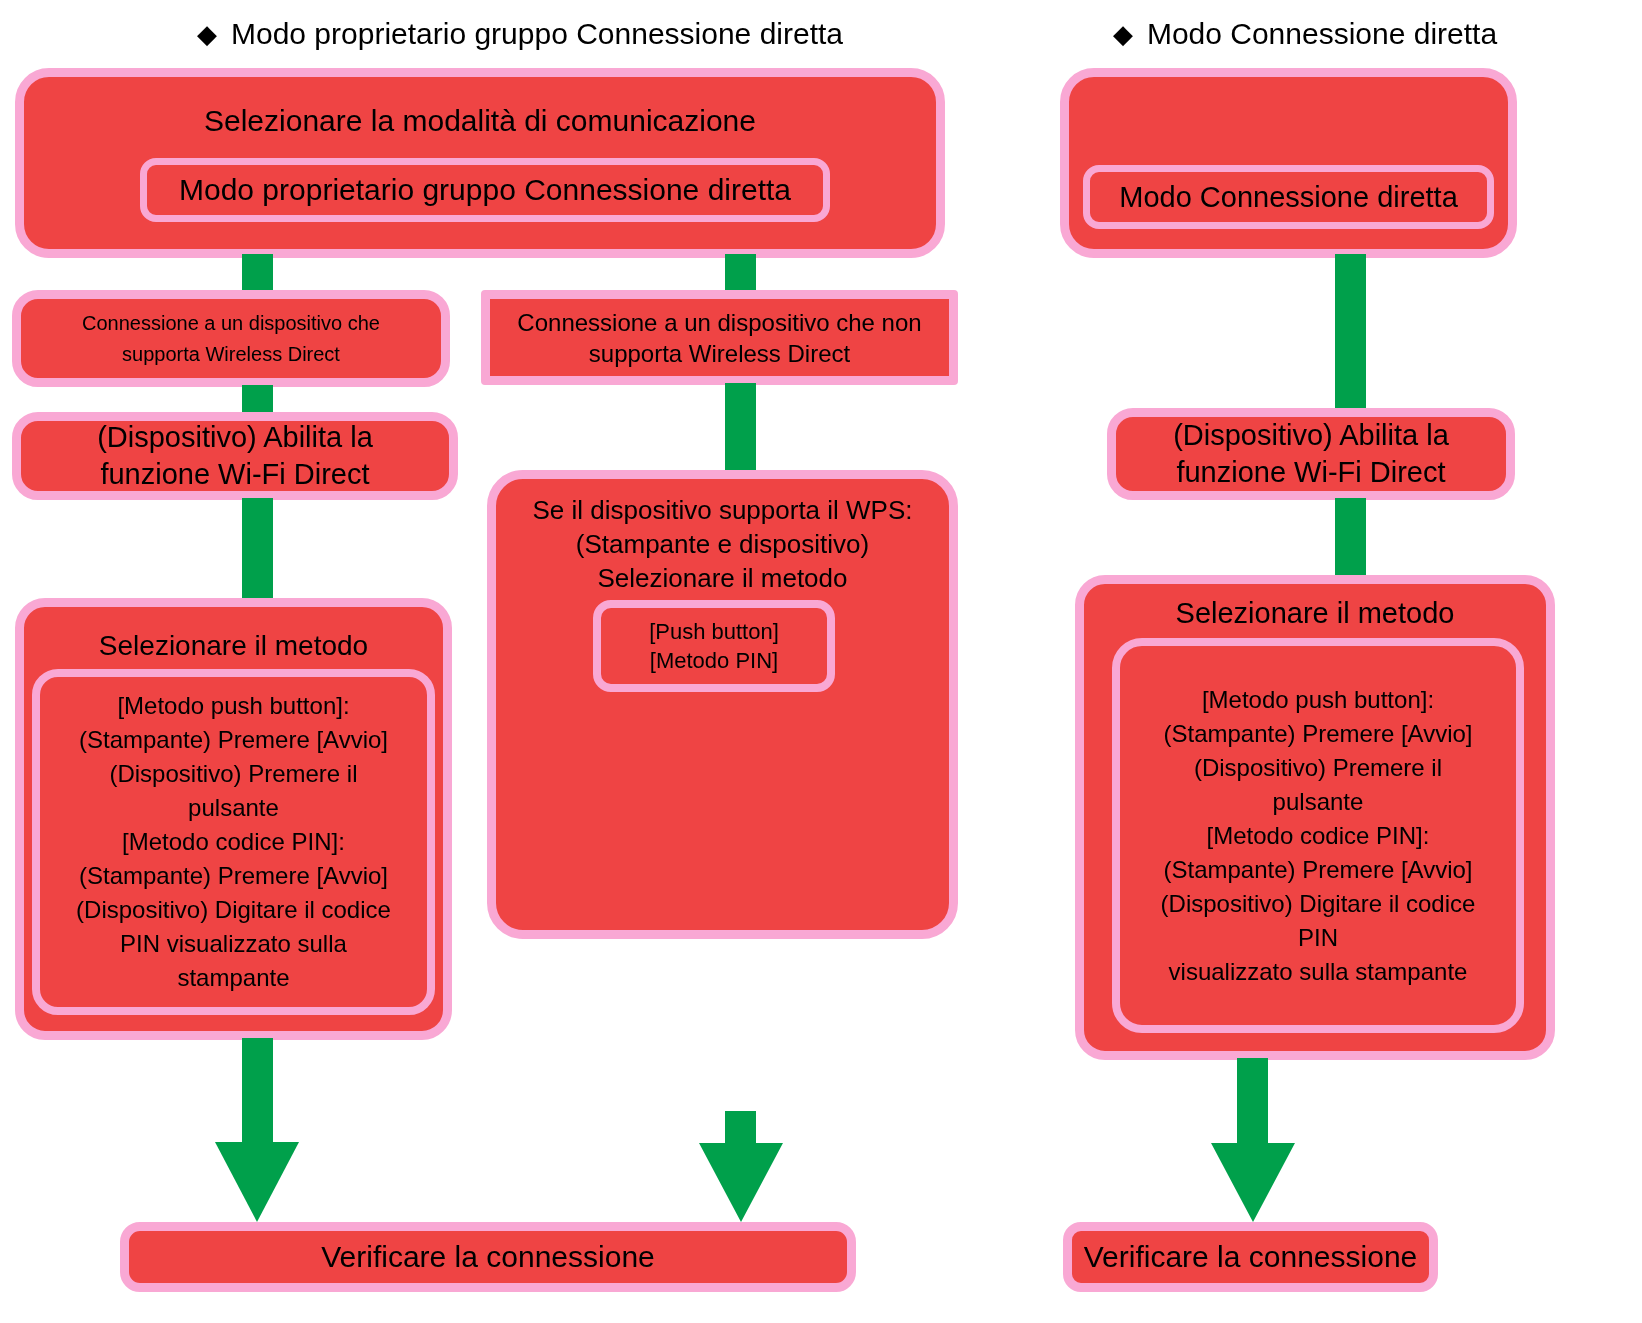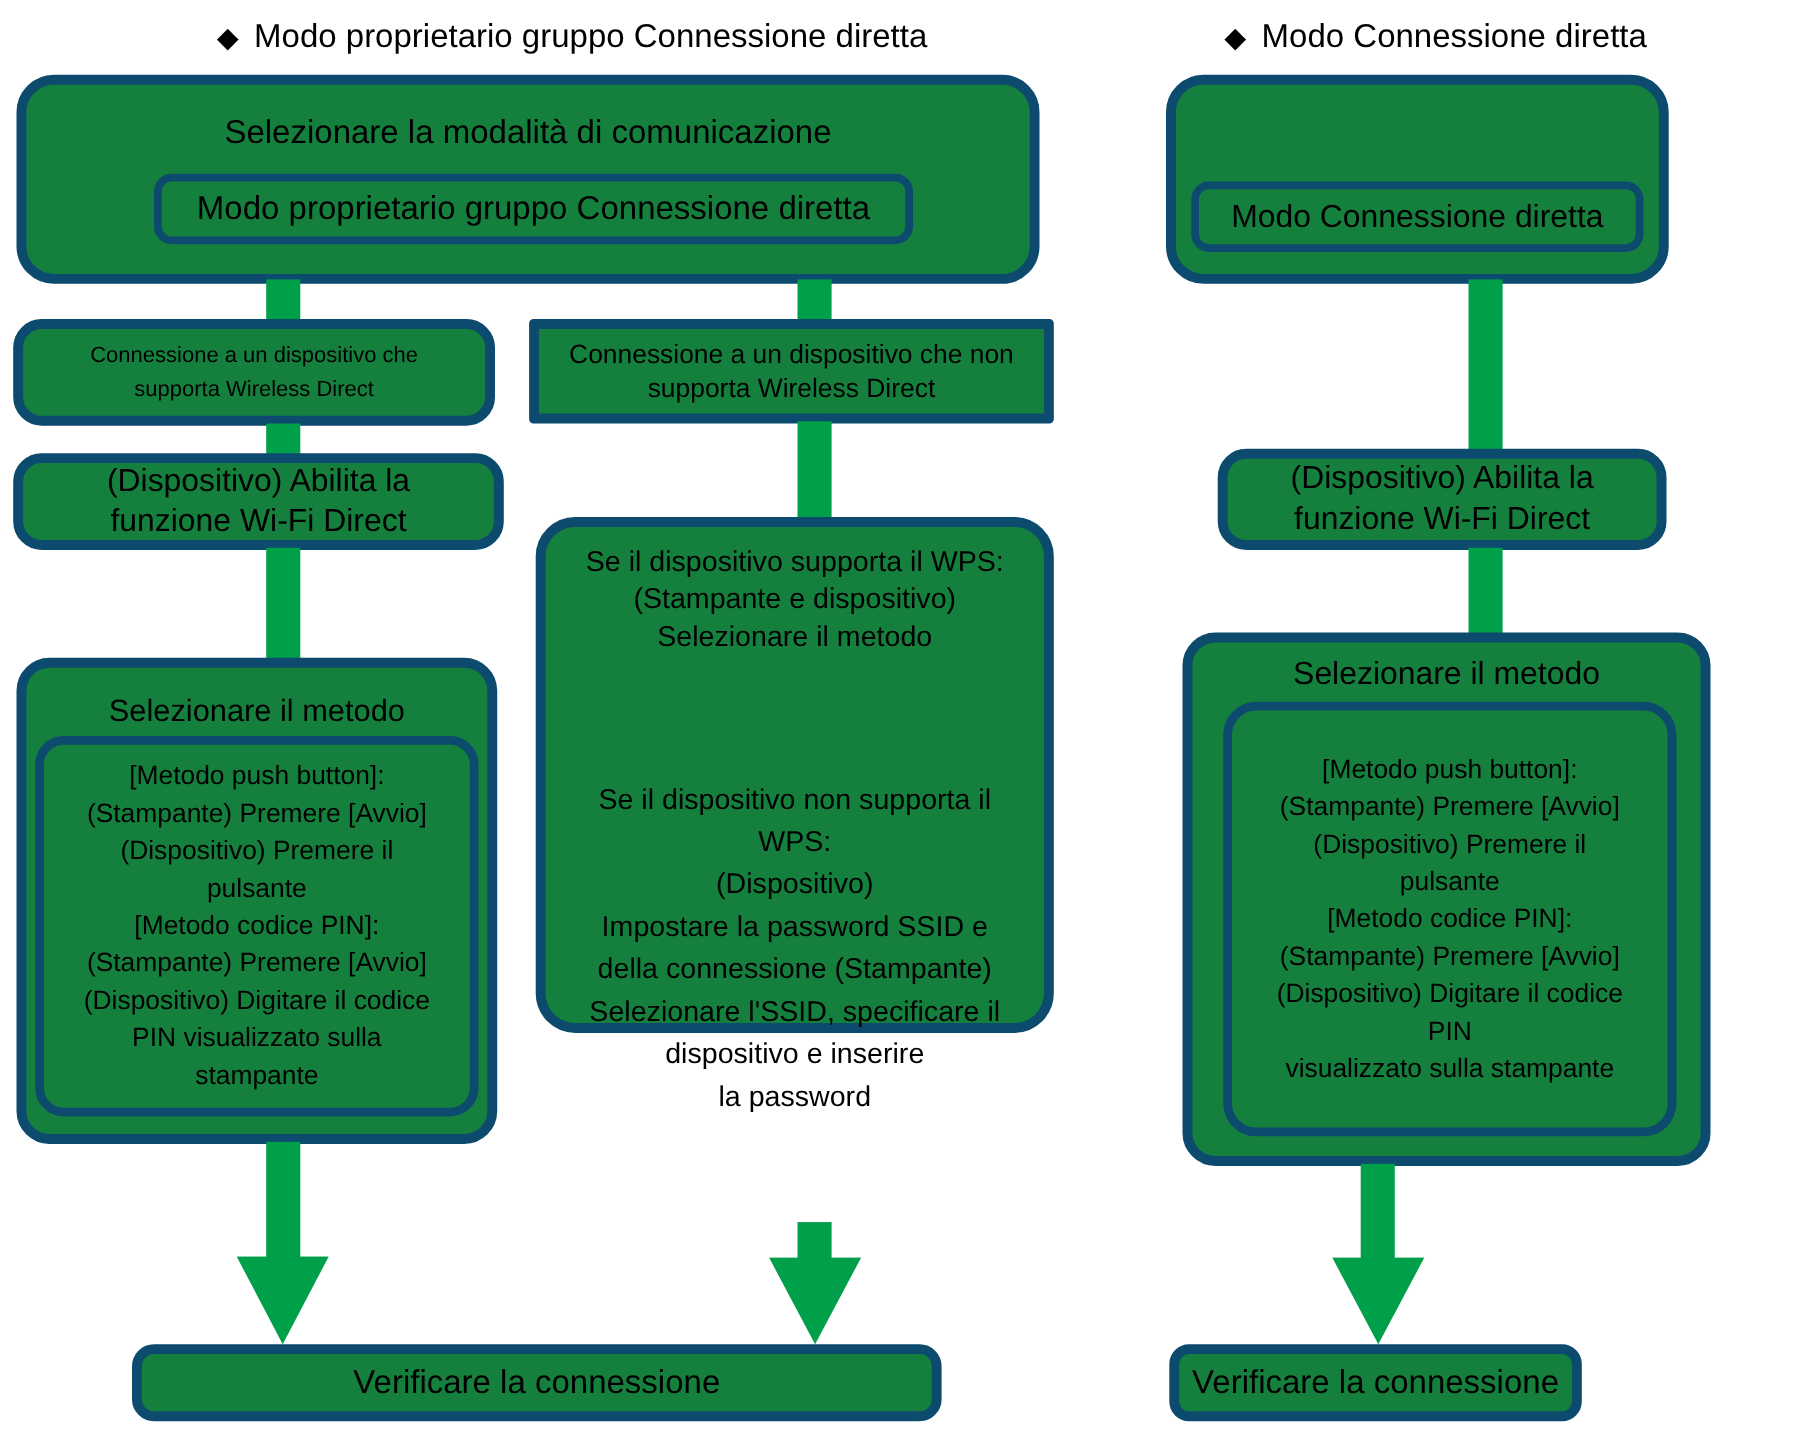--- a/index.html
+++ b/index.html
@@ -6,22 +6,22 @@
   #canvas{
     position:relative;
     width:1642px;height:1323px;
     background:#fff;
     font-family:"Liberation Sans", sans-serif;
     color:#000;
     overflow:hidden;
   }
   .box{
     position:absolute;
-    background:#15803d;
-    border:9px solid #0c4a6e;
+    background:#ef4444;
+    border:9px solid #f9a8d4;
     box-sizing:border-box;
   }
   .txt{
     display:flex;align-items:center;justify-content:center;
     text-align:center;
     white-space:pre-line;
   }
   .abs{position:absolute;box-sizing:border-box;}
   .shaft{position:absolute;background:var(--green,#00A04B);}
   .head{
@@ -80,28 +80,22 @@
 
   <div class="box txt" style="left:481px;top:290px;width:477px;height:95px;border-radius:4px;font-size:24px;line-height:31px;">Connessione a un dispositivo che non
 supporta Wireless Direct</div>
 
   <div class="shaft" style="left:725px;top:383px;width:31px;height:89px;"></div>
 
   <div class="box" style="left:487px;top:470px;width:471px;height:469px;border-radius:36px;">
     <div class="abs txt" style="left:0;right:0;top:14px;font-size:26px;line-height:34px;">Se il dispositivo supporta il WPS:
 (Stampante e dispositivo)
 Selezionare il metodo</div>
-    <div class="abs txt" style="left:0;right:0;top:228px;font-size:26px;line-height:38.5px;">Se il dispositivo non supporta il
-WPS:
-(Dispositivo)
-Impostare la password SSID e
-della connessione (Stampante)
-Selezionare l'SSID, specificare il
-dispositivo e inserire
-la password</div>
+    <div class="box txt" style="left:97px;top:121px;width:242px;height:92px;border-width:8px;border-radius:18px;font-size:22px;line-height:29px;">[Push button]
+[Metodo PIN]</div>
   </div>
 
   <div class="shaft" style="left:725px;top:1111px;width:31px;height:34px;"></div>
   <div class="head" style="left:699px;top:1143px;width:84px;height:79px;"></div>
 
   <div class="box txt" style="left:120px;top:1222px;width:736px;height:70px;border-radius:20px;font-size:30px;">Verificare la connessione</div>
 
   <div class="flowtitle" style="left:1040px;top:12px;width:530px;height:44px;">
     <span class="diamond">◆</span>
     <span>Modo Connessione diretta</span>

